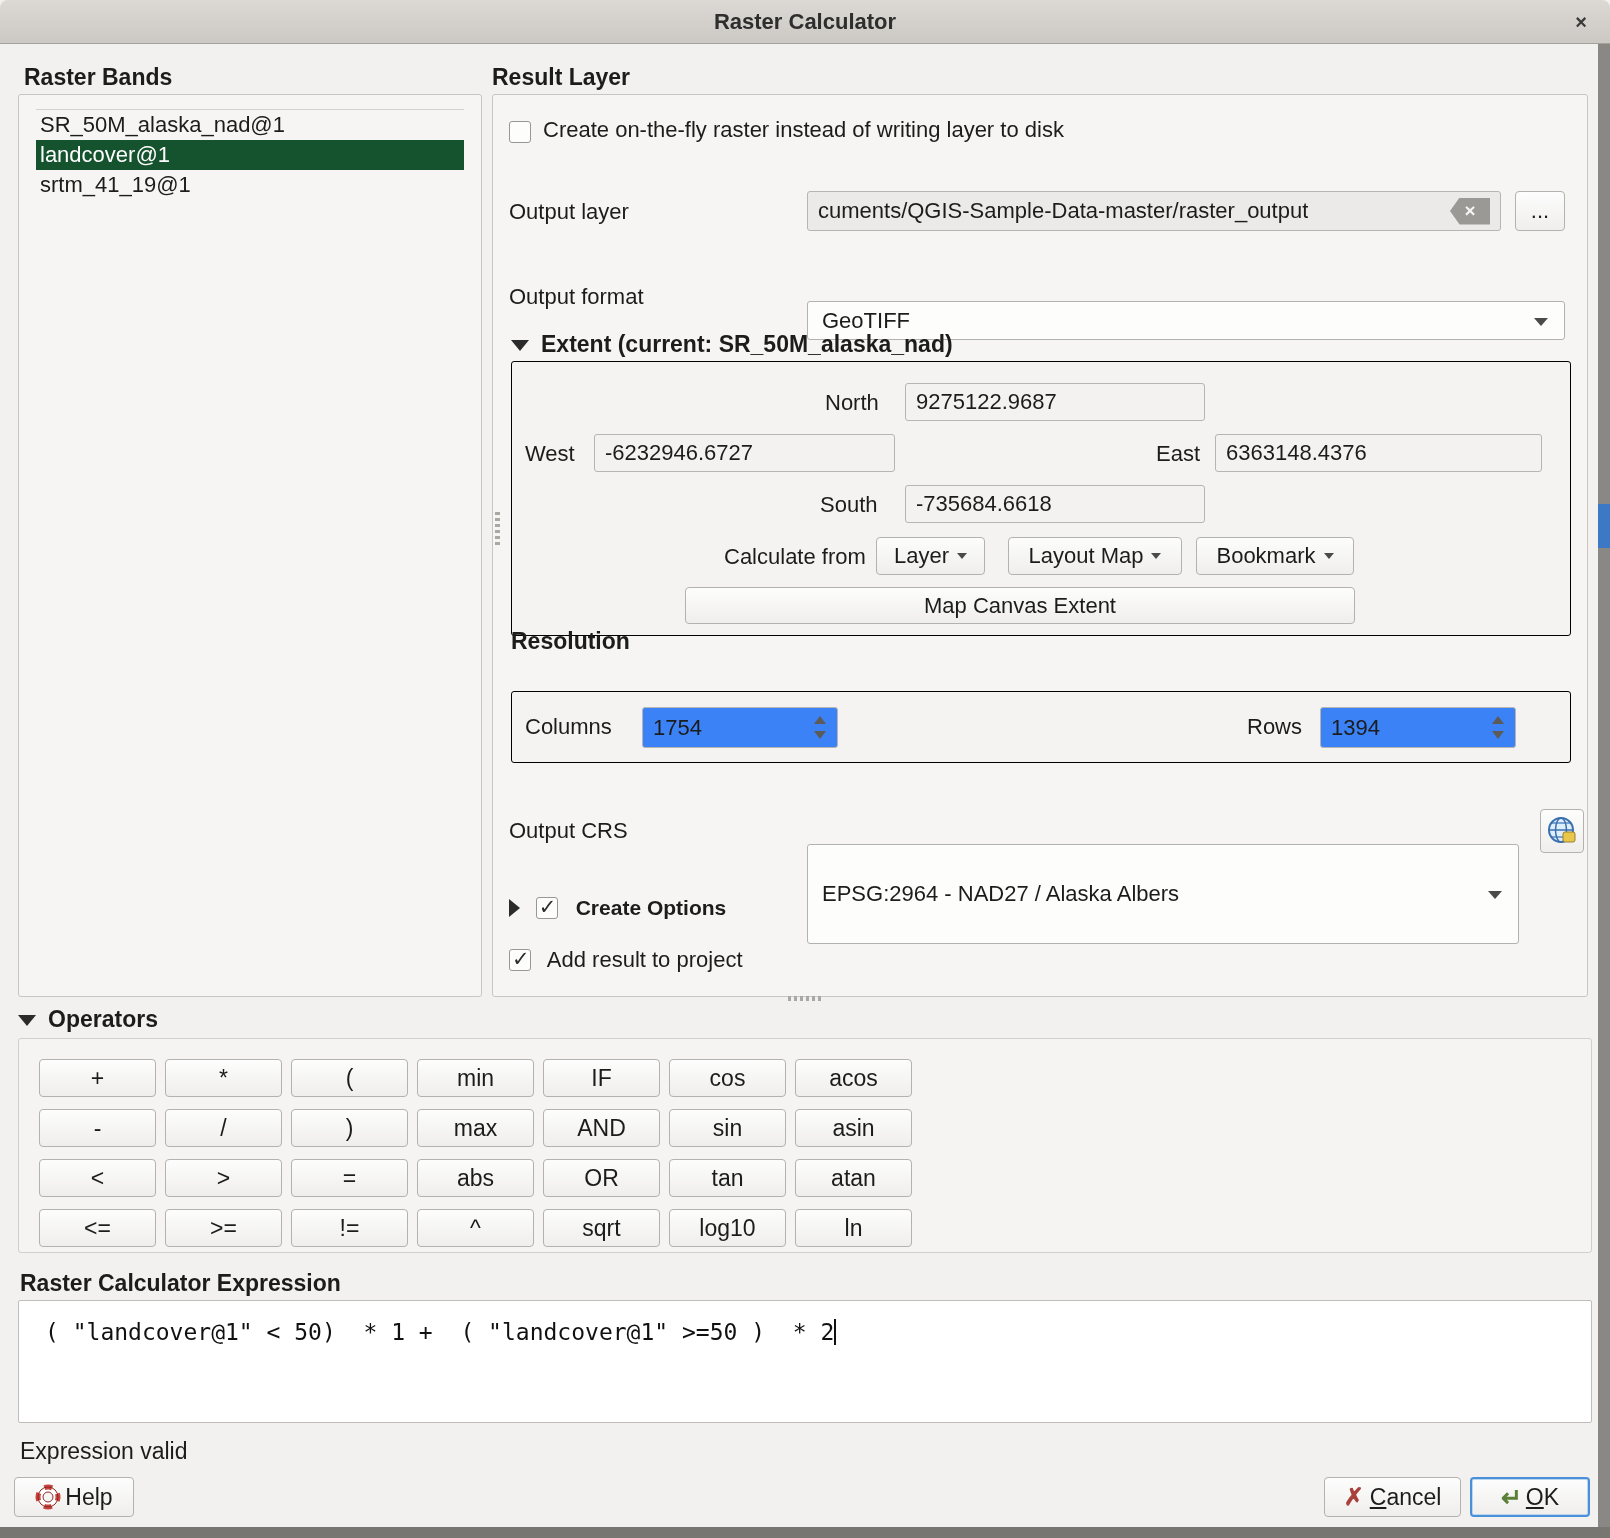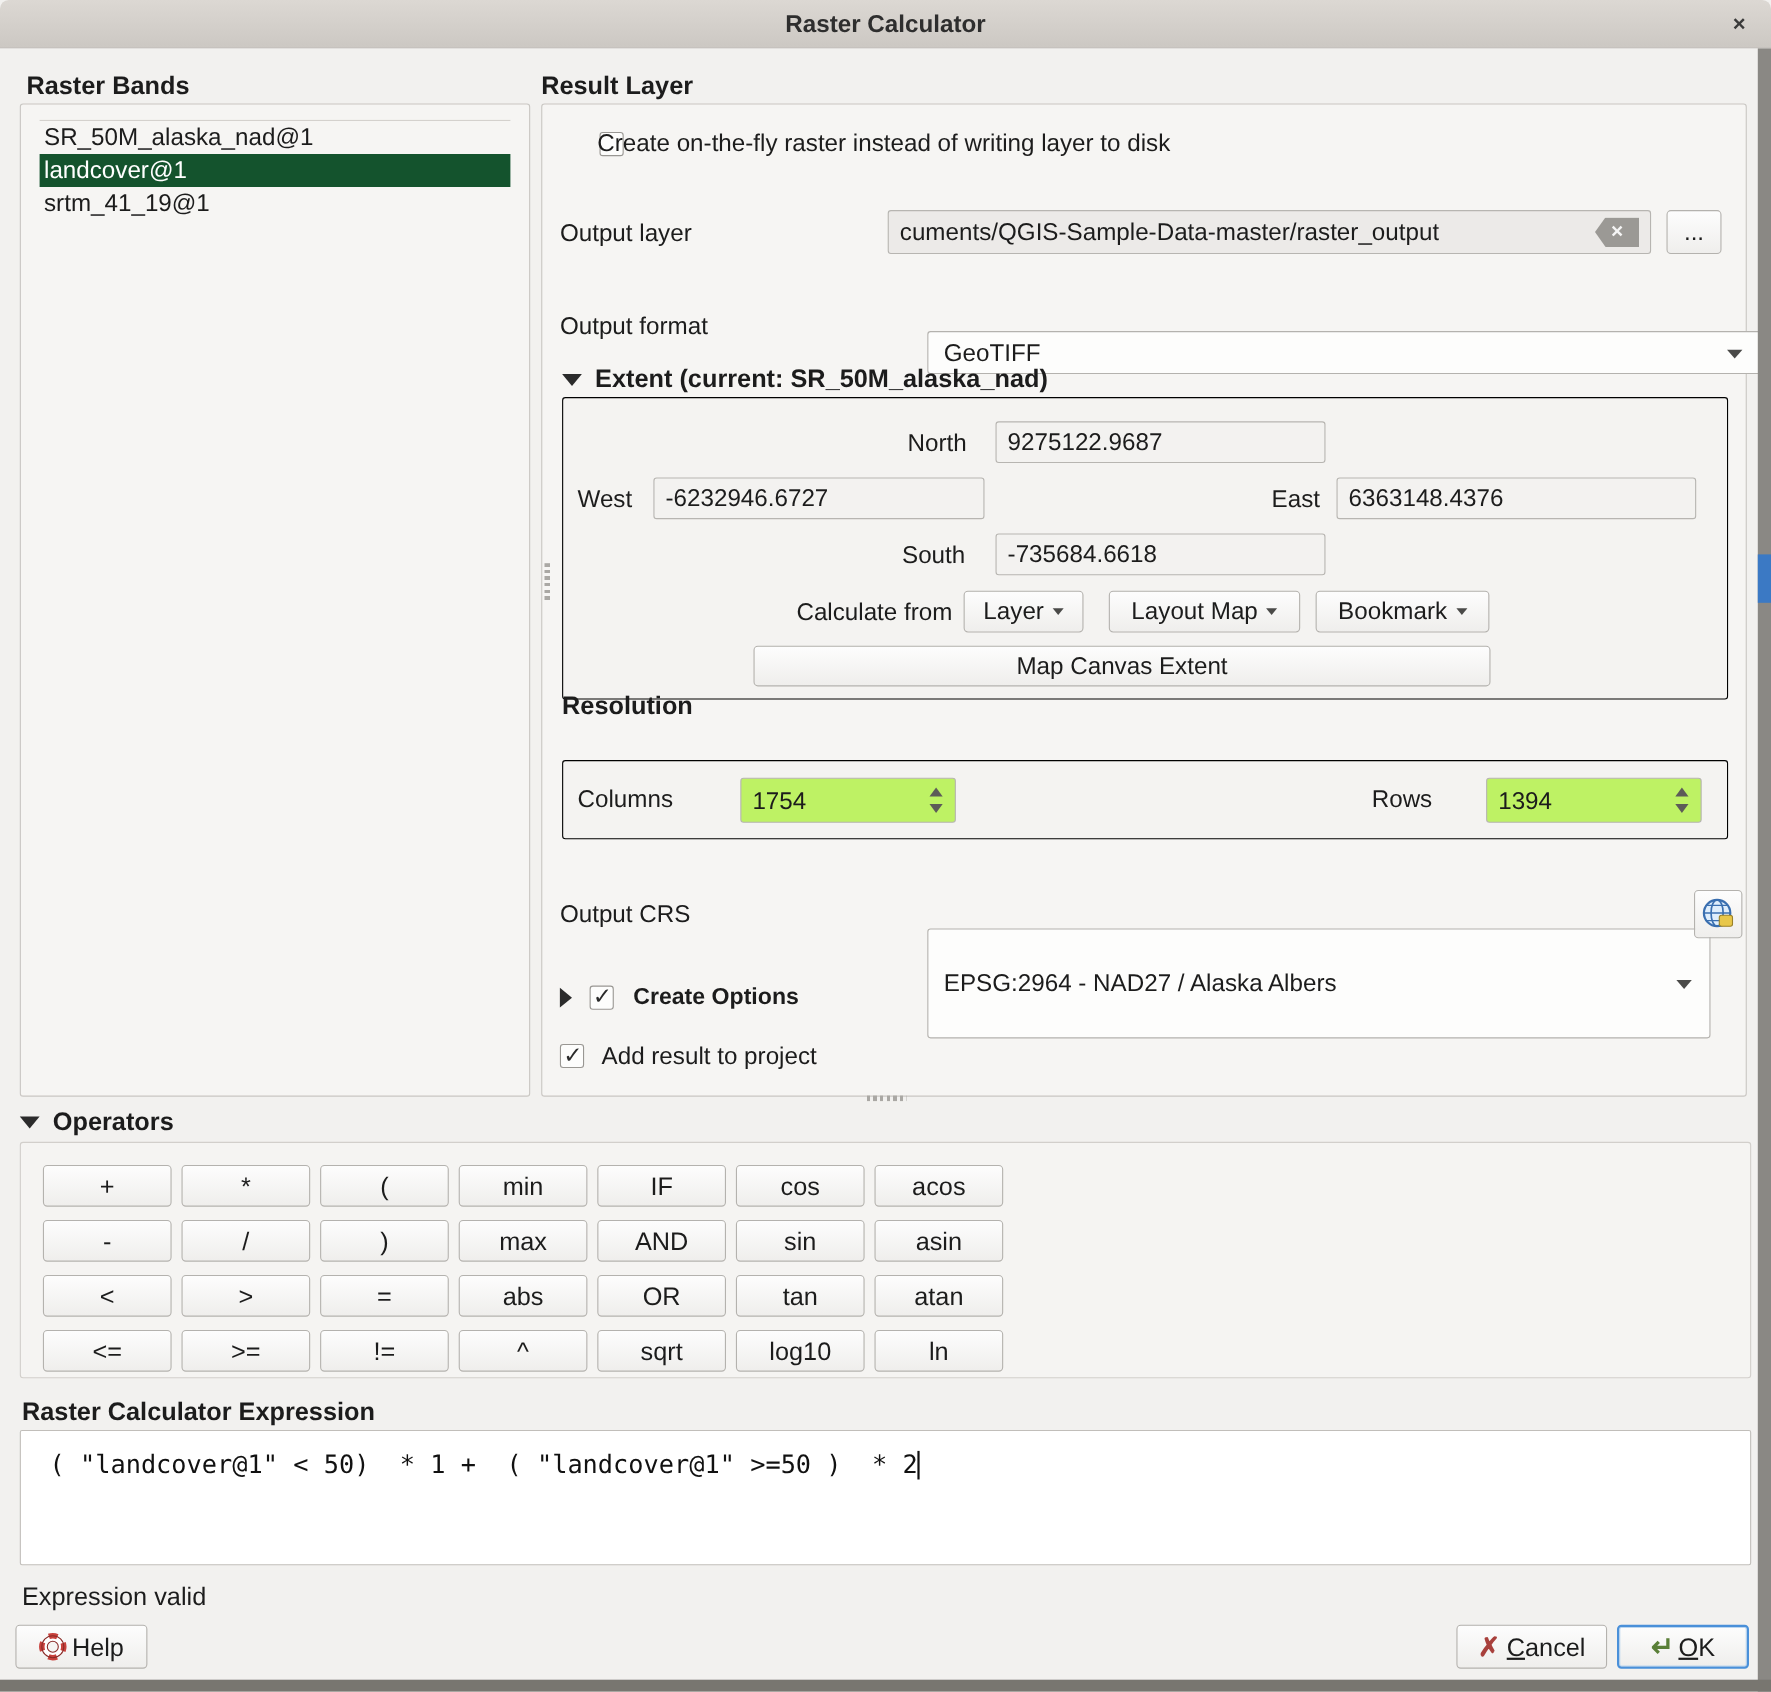--- a/index.html
+++ b/index.html
@@ -20,21 +20,21 @@
     position:absolute; left:0; right:0; top:0; height:44px;
     text-align:center; line-height:44px; font-weight:bold; font-size:22px; color:#2e2e2e;
   }
   .titlebar .close {
     position:absolute; right:12px; top:0; height:44px; width:34px;
     text-align:center; line-height:44px; font-size:20px; font-weight:bold; color:#3a3a3a; cursor:default;
   }
   .section-heading { position:absolute; font-weight:bold; font-size:23px; }
   .panel {
     position:absolute; top:94px; height:903px;
-    background:#f6f5f3; border:1px solid #c9c6c2; border-radius:3px;padding-left:36px;
+    background:#f6f5f3; border:1px solid #c9c6c2; border-radius:3px;
   }
   
   .bands-panel { left:18px; width:464px; padding:14px 17px; }
   .bands-list { border-top:1px solid #d4d1cd; }
   .band-item { height:30px; line-height:30px; padding-left:4px; font-size:22px; }
   .band-item.selected { background:#14532d; color:#ffffff; }
   
   .result-panel { left:492px; width:1096px; }
   .abs { position:absolute; }
   .label { font-size:22px; }
@@ -42,21 +42,21 @@
     display:inline-block; width:22px; height:22px; background:#fdfdfc;
     border:1px solid #999793; border-radius:3px; vertical-align:middle; position:relative;
   }
   .checkbox.checked::after {
     content:"✓"; position:absolute; left:2px; top:-3px; font-size:21px; color:#2b2b2b;
   }
   .field {
     background:#f3f2f0; border:1px solid #b7b5b1; border-radius:3px;
     font-size:22px; padding:0 10px; display:flex; align-items:center;
   }
-  .field.white { background:#bef264;margin-left:31px; }
+  .field.white { background:#3b82f6; }
   .btn {
     background:linear-gradient(#fdfdfd,#efeeec); border:1px solid #b4b2ae; border-radius:4px;
     font-size:22px; display:flex; align-items:center; justify-content:center; cursor:default;
   }
   .combo {
     background:#fdfdfc; border:1px solid #b4b2ae; border-radius:3px;
     font-size:22px; display:flex; align-items:center; padding:0 14px; position:relative;
   }
   .caret {
     width:0; height:0; border-left:7px solid transparent; border-right:7px solid transparent;

